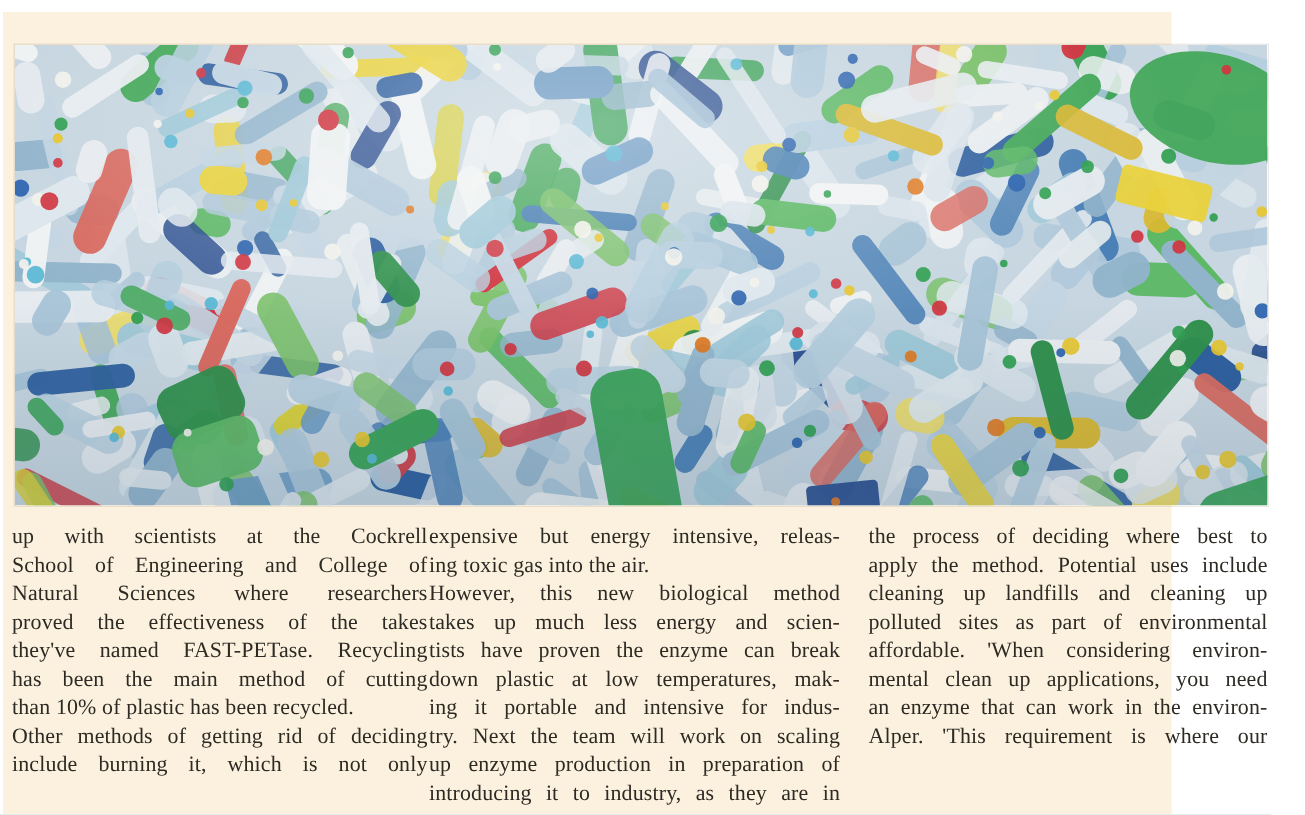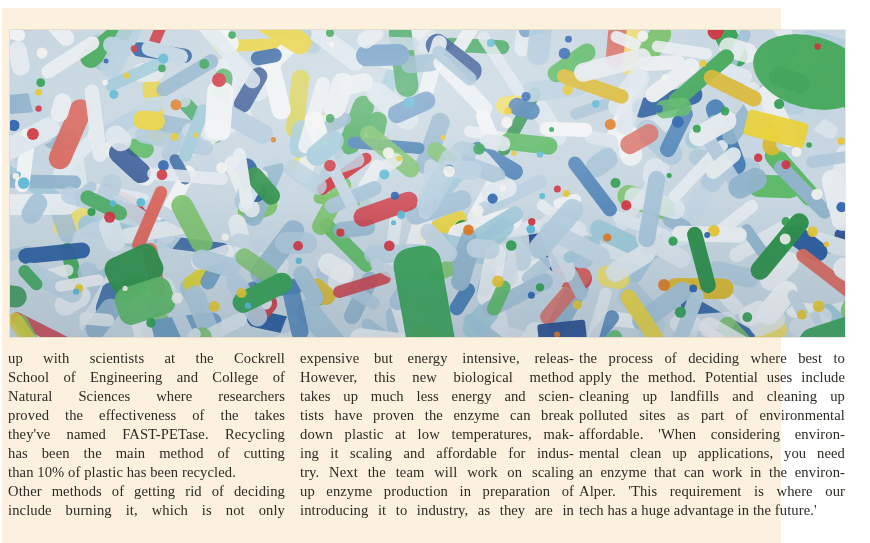--- a/index.html
+++ b/index.html
@@ -24,21 +24,21 @@
     overflow: hidden;
     box-shadow: 0 0 0 1px rgba(90,80,60,0.12);
   }
   .photo svg { display: block; width: 100%; height: 100%; }
   .col {
     position: absolute;
     top: 341px;
     color: var(--ink, #2d2a24);
   }
   .col-1 { left: 6px;   width: 277px; }
-  .col-2 { left: 298px; width: 274px; }
+  .col-2 { left: 284px; width: 274px; }
   .col-3 { left: 577px; width: 266px; }
   .line {
     height: 19px;
     line-height: 19px;
     font-size: 14.6px;
     overflow: hidden;
     text-align: left;
     letter-spacing: 0.1px;
   }
   .line.jl {
@@ -638,35 +638,35 @@
         <div class="line jl">Natural Sciences where researchers</div>
         <div class="line jl">proved the effectiveness of the takes</div>
         <div class="line jl">they've named FAST-PETase. Recycling</div>
         <div class="line jl">has been the main method of cutting</div>
         <div class="line">than 10% of plastic has been recycled.</div>
         <div class="line jl">Other methods of getting rid of deciding</div>
         <div class="line jl">include burning it, which is not only</div>
       </div>
     <div class="col col-2">
         <div class="line jl">expensive but energy intensive, releas-</div>
+        <div class="line">ing toxic gas into the air.</div>
         <div class="line jl">However, this new biological method</div>
         <div class="line jl">takes up much less energy and scien-</div>
         <div class="line jl">tists have proven the enzyme can break</div>
         <div class="line jl">down plastic at low temperatures, mak-</div>
-        <div class="line jl">ing it scaling and affordable for indus-</div>
+        <div class="line jl">ing it portable and intensive for indus-</div>
         <div class="line jl">try. Next the team will work on scaling</div>
         <div class="line jl">up enzyme production in preparation of</div>
         <div class="line jl">introducing it to industry, as they are in</div>
       </div>
     <div class="col col-3">
         <div class="line jl">the process of deciding where best to</div>
         <div class="line jl">apply the method. Potential uses include</div>
         <div class="line jl">cleaning up landfills and cleaning up</div>
         <div class="line jl">polluted sites as part of environmental</div>
         <div class="line jl">affordable. 'When considering environ-</div>
         <div class="line jl">mental clean up applications, you need</div>
         <div class="line jl">an enzyme that can work in the environ-</div>
         <div class="line jl">Alper. 'This requirement is where our</div>
-        <div class="line">tech has a huge advantage in the future.'</div>
       </div>
   </div>
 
 </div>
 
 </body></html>

